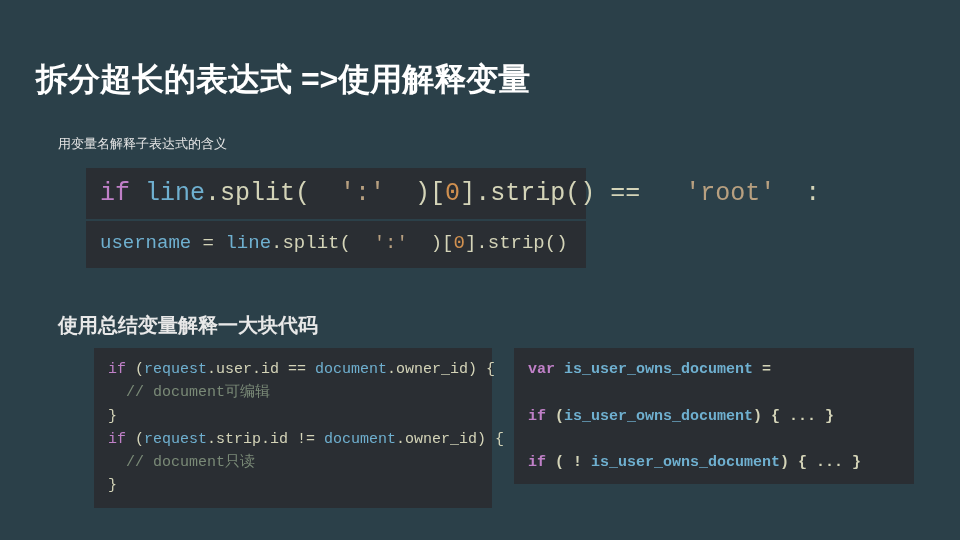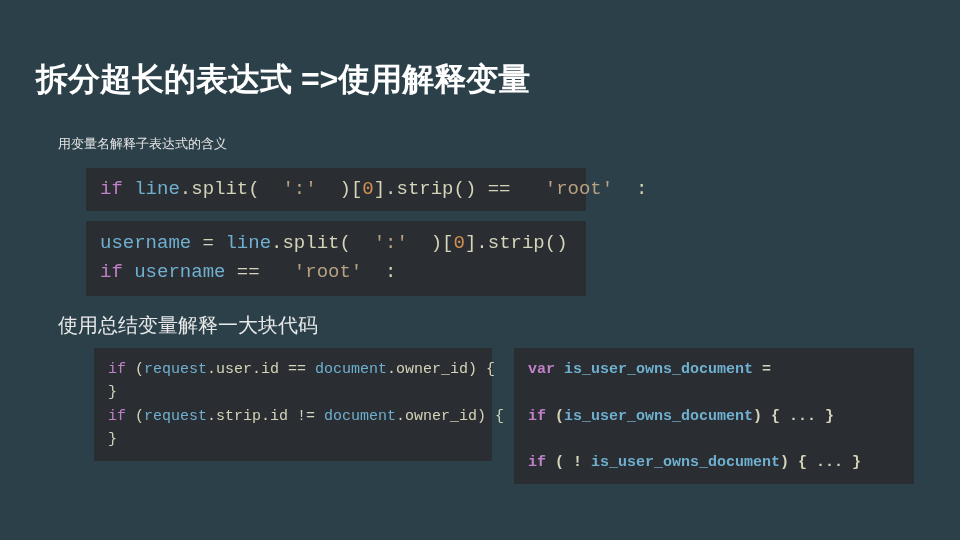--- a/index.html
+++ b/index.html
@@ -30,37 +30,38 @@
   .codebox {
     background: #2a2e33;
     font-family: Consolas, "Courier New", monospace;
     position: absolute;
   }
   .codebox-1 {
     left: 86px;
     top: 168px;
     width: 500px;
     padding: 8px 14px 8px 14px;
-    font-size: 19px;
+    font-size: 25px;
     line-height: 1.4;
   }
   .codebox-2 {
     left: 86px;
     top: 221px;
     width: 500px;
     padding: 8px 20px 10px 14px;
     font-size: 19px;
     line-height: 1.5;
   }
   .subtitle-2 {
     position: absolute;
     left: 58px;
     top: 312px;
     font-size: 20px;
     color: #e8e8e8;
+    font-weight: bold;
   }
   .codebox-3 {
     left: 94px;
     top: 348px;
     width: 398px;
     padding: 10px 14px 10px 14px;
     font-size: 15px;
     line-height: 1.55;
   }
   .codebox-4 {
@@ -86,29 +87,30 @@
 <div class="slide-title">拆分超长的表达式 =&gt;使用解释变量</div>
 
 <div class="subtitle-1">用变量名解释子表达式的含义</div>
 
 <div class="codebox codebox-1">
   <div class="codeline"><span class="kw">if </span><span class="id">line</span><span class="pl">.split(</span><span class="str">  ':'  </span><span class="pl">)[</span><span class="num">0</span><span class="pl">].strip() ==</span><span class="str">   'root'  </span><span class="pl">:</span></div>
 </div>
 
 <div class="codebox codebox-2">
   <div class="codeline"><span class="id">username</span><span class="pl"> = </span><span class="id">line</span><span class="pl">.split(</span><span class="str">  ':'  </span><span class="pl">)[</span><span class="num">0</span><span class="pl">].strip()</span></div>
-  <div class="codeline"><span class="kw">if </span><span class="id">username</span><span class="pl"> ==</span><span class="str">   'root'  </span><span class="pl">:</span></div>
 </div>
 
 <div class="subtitle-2">使用总结变量解释一大块代码</div>
 
 <div class="codebox codebox-3">
   <div class="codeline"><span class="kw">if </span><span class="pl">(</span><span class="id">request</span><span class="pl">.user.id == </span><span class="id">document</span><span class="pl">.owner_id) {</span></div>
+  <div class="codeline"><span class="cm">  // document可编辑</span></div>
   <div class="codeline"><span class="pl">}</span></div>
   <div class="codeline"><span class="kw">if </span><span class="pl">(</span><span class="id">request</span><span class="pl">.strip.id != </span><span class="id">document</span><span class="pl">.owner_id) {</span></div>
+  <div class="codeline"><span class="cm">  // document只读</span></div>
   <div class="codeline"><span class="pl">}</span></div>
 </div>
 
 <div class="codebox codebox-4">
   <div class="codeline"><span class="kw">var </span><span class="id">is_user_owns_document</span><span class="pl"> =</span></div>
   <div class="codeline"><span class="pl"> </span></div>
   <div class="codeline"><span class="kw">if </span><span class="pl">(</span><span class="id">is_user_owns_document</span><span class="pl">) { ... }</span></div>
   <div class="codeline"><span class="pl"> </span></div>
   <div class="codeline"><span class="kw">if </span><span class="pl">( ! </span><span class="id">is_user_owns_document</span><span class="pl">) { ... }</span></div>
 </div>

